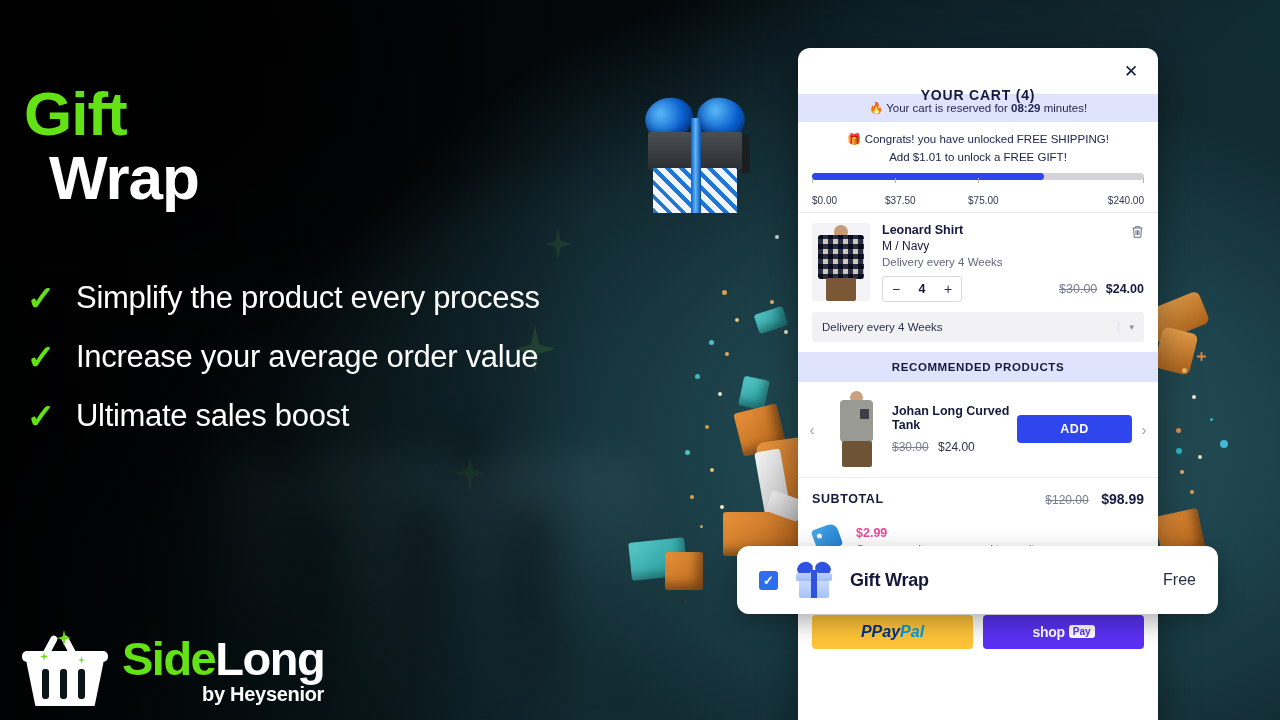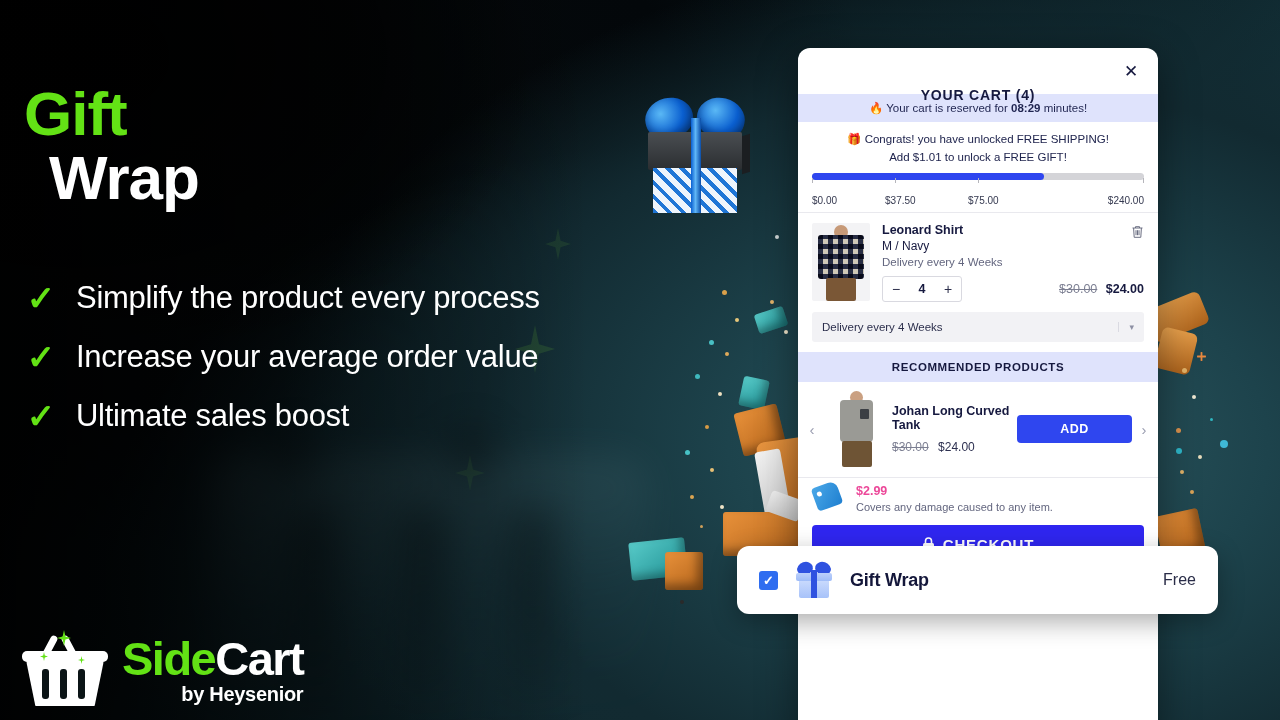--- a/index.html
+++ b/index.html
@@ -356,21 +356,21 @@
     <div class="basket-body"></div>
     <div class="basket-slot" style="left:20px;"></div>
     <div class="basket-slot" style="left:38px;"></div>
     <div class="basket-slot" style="left:56px;"></div>
     <div class="lsp" style="left:35px; top:-4px; width:14px; height:16px;"></div>
     <div class="lsp" style="left:18px; top:18px; width:8px; height:9px;"></div>
     <div class="lsp" style="left:56px; top:22px; width:7px; height:8px;"></div>
   </div>
   <div class="logo-text">
     <div class="lt-main">
-      <span class="lt-side">Side</span><span class="lt-cart">Cart</span>
+      <span class="lt-side">Side</span><span class="lt-cart">Long</span>
     </div>
     <div class="lt-sub">by Heysenior</div>
   </div>
 </div>
 
 <div class="cart">
 
   <div class="cart-head">
     <span class="cart-title">YOUR CART (4)</span>
     <span class="cart-close">✕</span>
@@ -455,20 +455,27 @@
         <span class="rec-old">$30.00</span>
         <span class="rec-new">$24.00</span>
       </div>
     </div>
     <button class="add-btn">ADD</button>
     <span class="car-arrow">›</span>
   </div>
 
   <div class="divider"></div>
 
+  <div class="subtotal">
+    <span class="sub-label">SUBTOTAL</span>
+    <span>
+      <span class="sub-old">$120.00</span>
+      <span class="sub-new">$98.99</span>
+    </span>
+  </div>
 
   <div class="insurance">
     <div class="ins-icon">
         <div class="tag"></div>
       </div>
     <div class="ins-body">
       <div class="ins-price">$2.99</div>
       <div class="ins-desc">Covers any damage caused to any item.</div>
     </div>
   </div>

